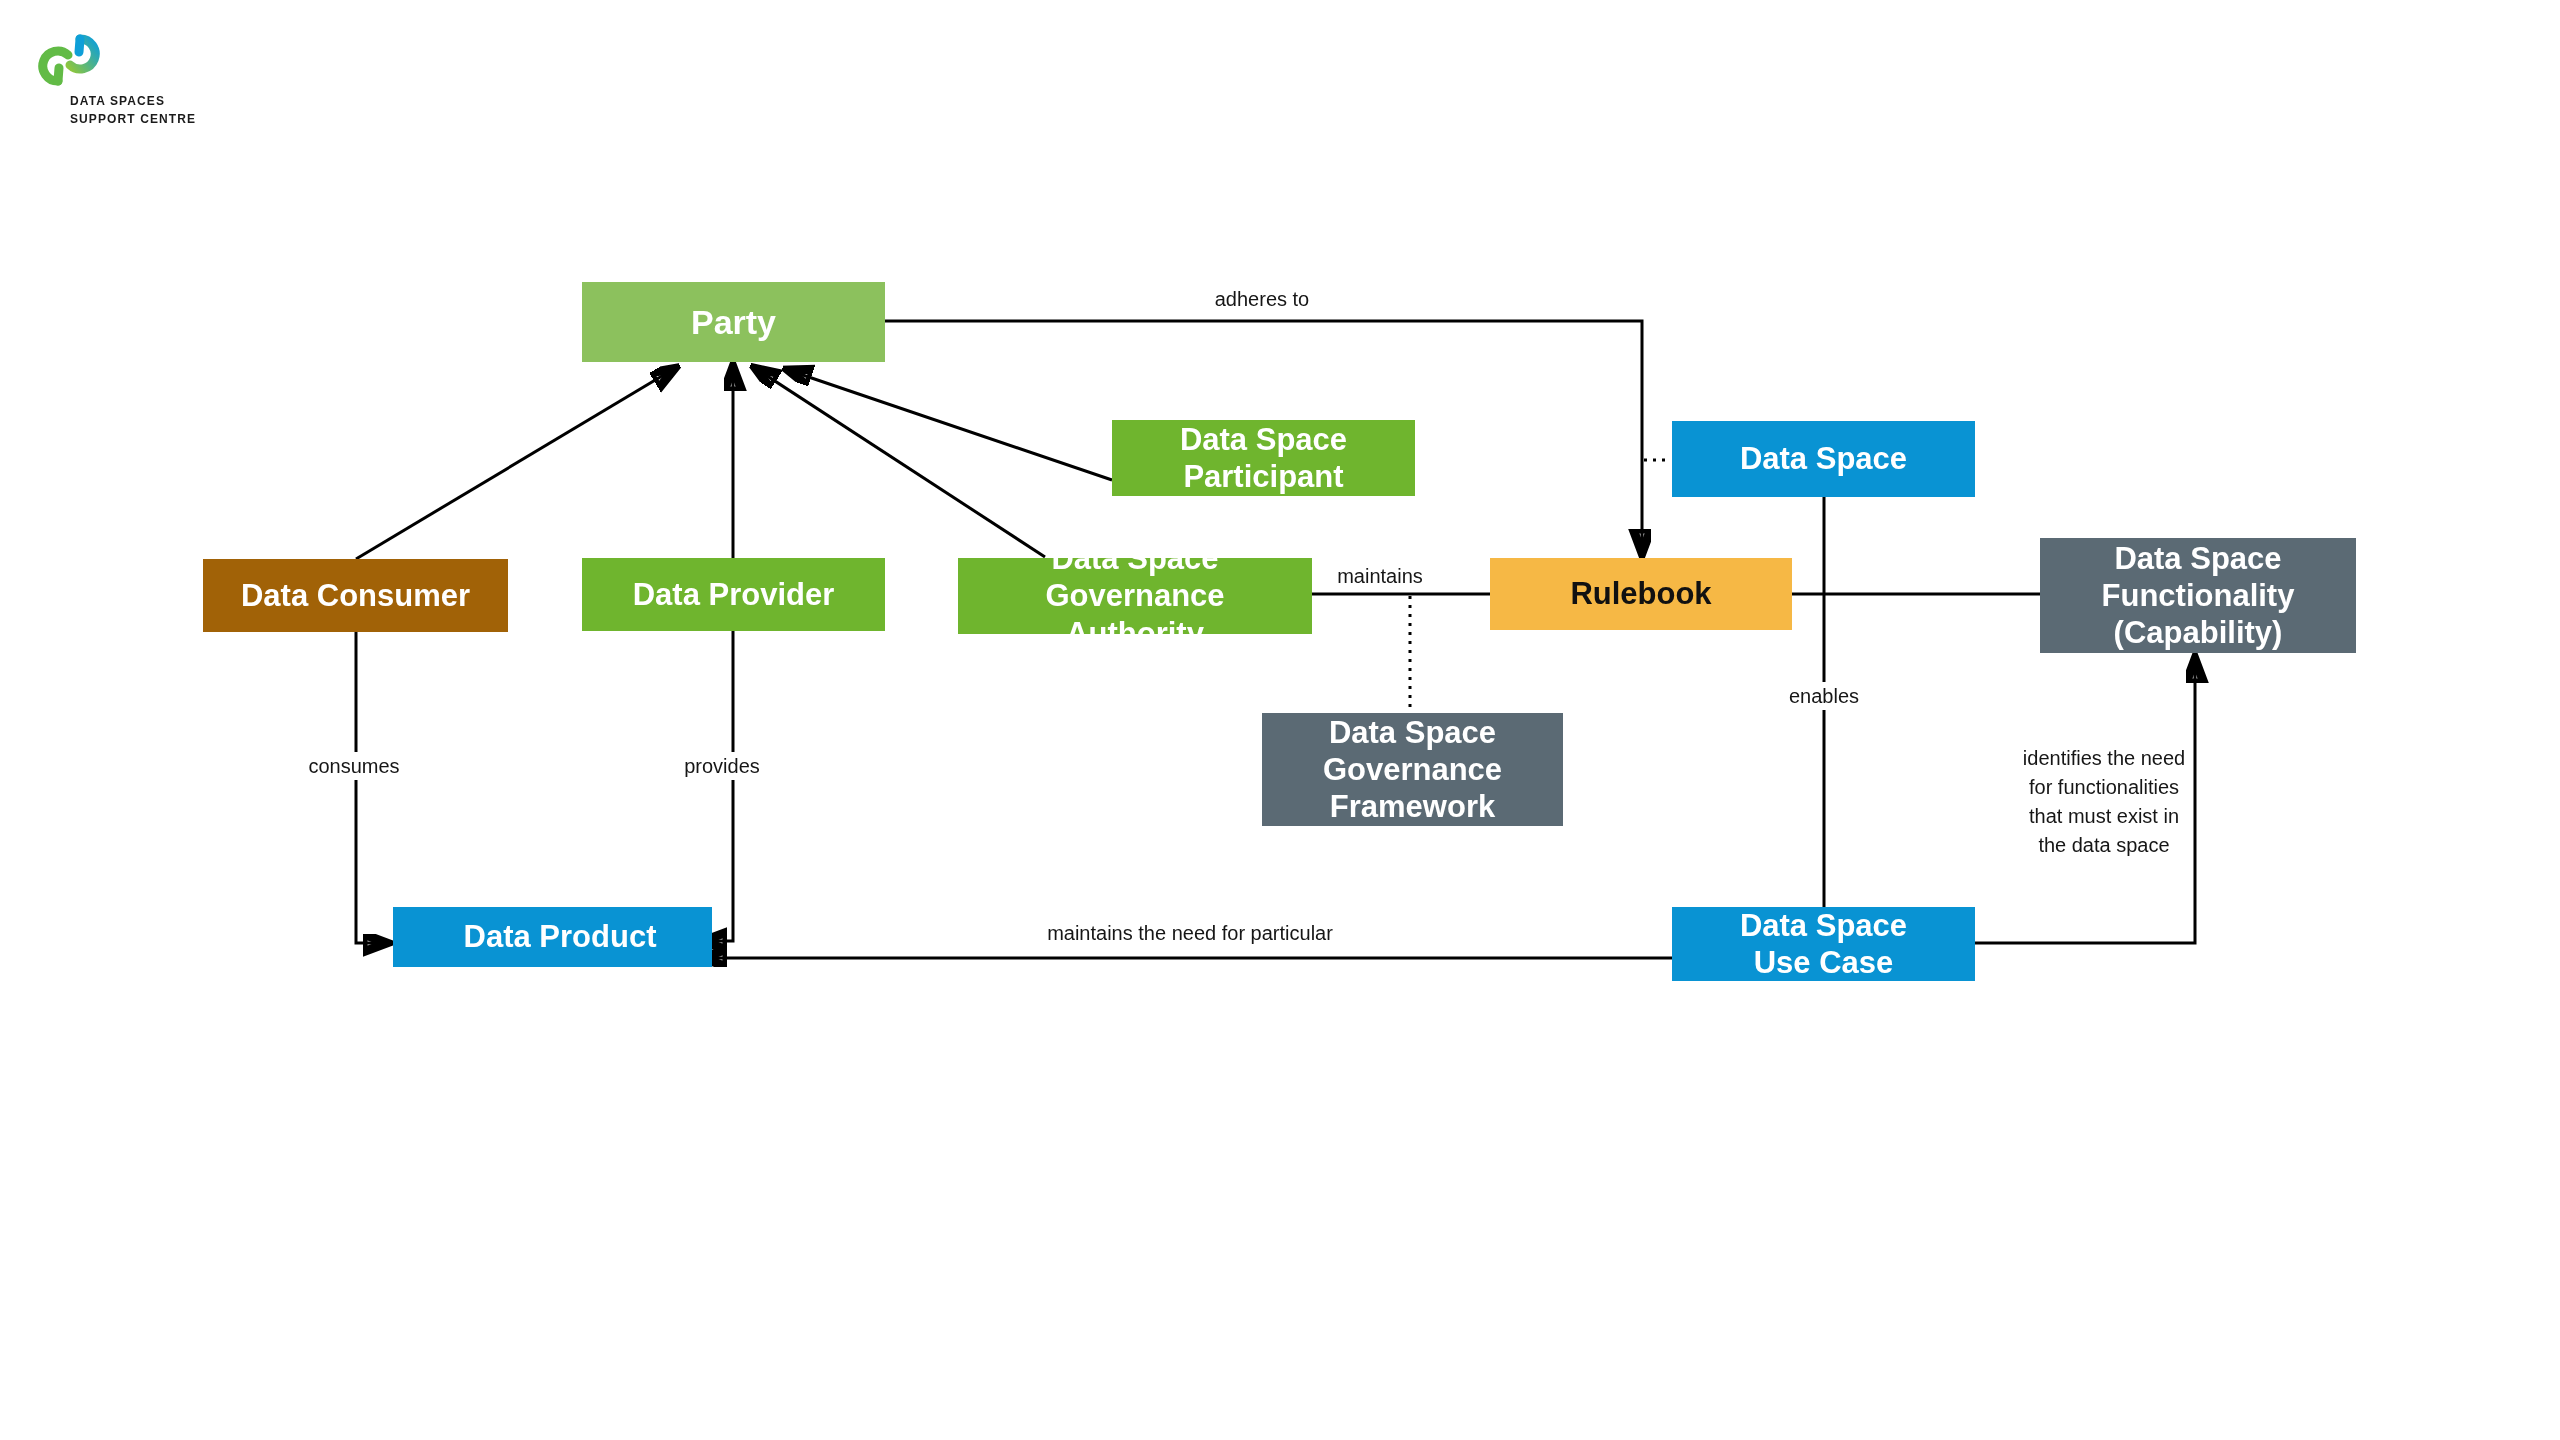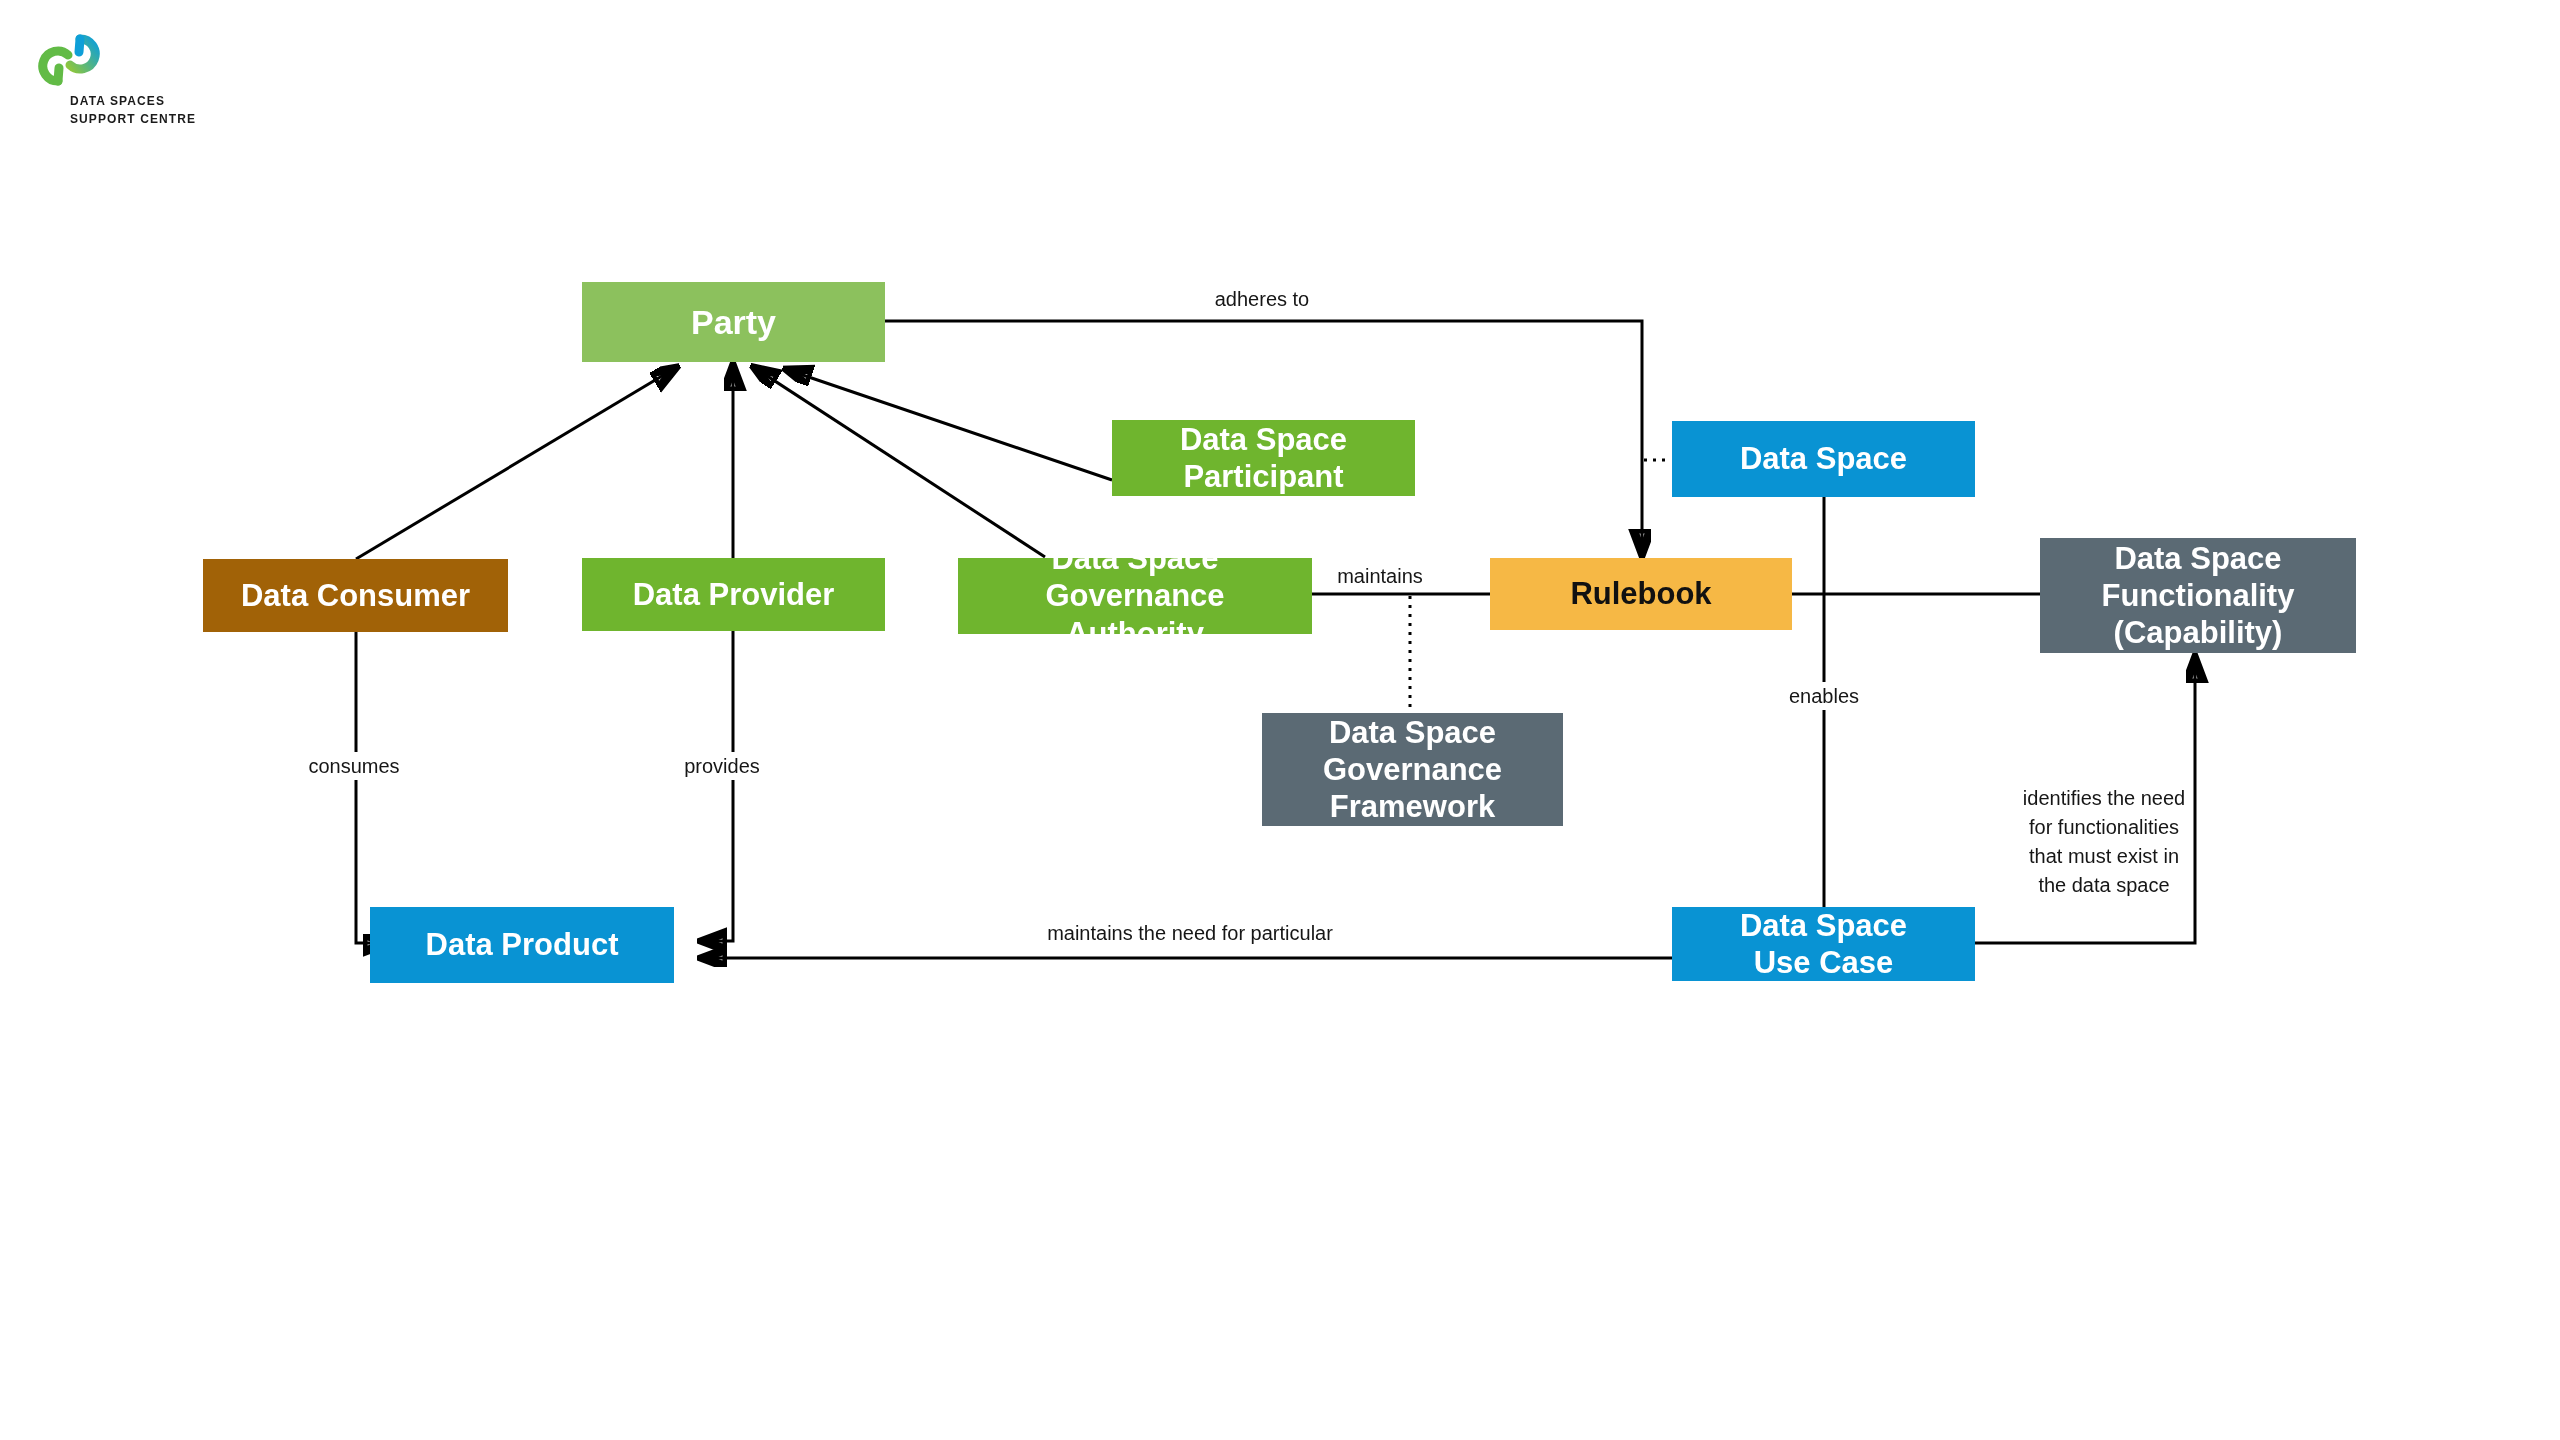--- a/index.html
+++ b/index.html
@@ -29,36 +29,36 @@
   }
   #n-party{left:582px;top:282px;width:303px;height:80px;font-size:34px;}
   #n-participant{left:1112px;top:420px;width:303px;height:76px;}
   #n-dataspace{left:1672px;top:421px;width:303px;height:76px;}
   #n-consumer{left:203px;top:559px;width:305px;height:73px;}
   #n-provider{left:582px;top:558px;width:303px;height:73px;}
   #n-dsga{left:958px;top:558px;width:354px;height:76px;}
   #n-rulebook{left:1490px;top:558px;width:302px;height:72px;}
   #n-functionality{left:2040px;top:538px;width:316px;height:115px;}
   #n-dsgf{left:1262px;top:713px;width:301px;height:113px;}
-  #n-product{left:370px;top:907px;width:304px;height:76px;}
+  #n-product{left:393px;top:907px;width:304px;height:60px;padding-left:15px;}
   #n-usecase{left:1672px;top:907px;width:303px;height:74px;}
   
   .elabel{
     position:absolute;font-size:20px;color:#161616;text-align:center;
     white-space:pre-line;line-height:1.22;
   }
   .elabel.on-line{background:#ffffff;padding:2px 0;}
   #e-adheres{left:1162px;top:287px;width:200px;}
   #e-maintains{left:1310px;top:564px;width:140px;}
   #e-specifies{left:1835px;top:534px;width:245px;line-height:29px;}
   #e-enables{left:1769px;top:682px;width:110px;}
   #e-consumes{left:298px;top:752px;width:112px;}
   #e-provides{left:670px;top:752px;width:104px;}
   #e-particular{left:1020px;top:921px;width:340px;}
-  #e-functionalities{left:1988px;top:744px;width:232px;line-height:29px;margin-top:40px;}
+  #e-functionalities{left:1988px;top:744px;width:232px;line-height:29px;}
 </style>
 </head>
 <body>
 
 <div id="canvas">
 
   <div id="logo">
     <svg id="logo-mark" width="62" height="64" viewBox="0 0 62 64">
       <defs>
         <linearGradient id="lg" x1="0" y1="1" x2="1" y2="0">

